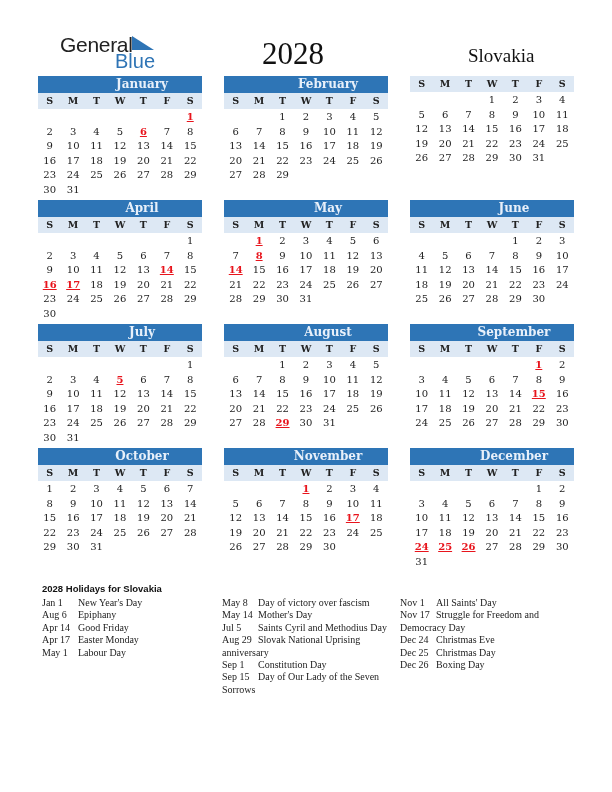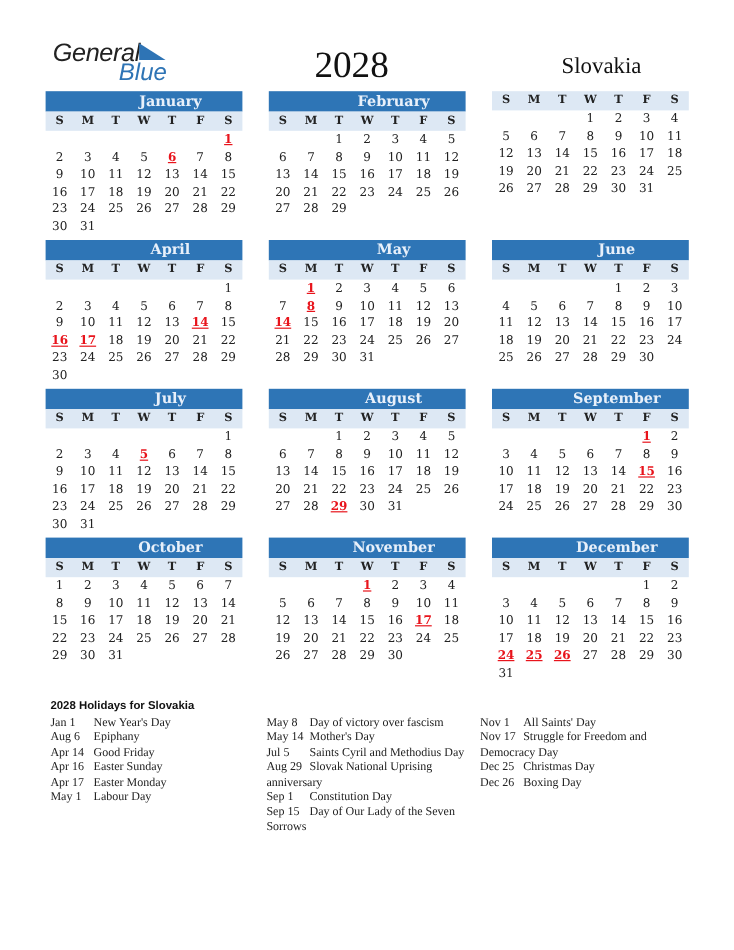--- a/index.html
+++ b/index.html
@@ -1,17 +1,17 @@
 <!DOCTYPE html>
 <html><head>
 <meta charset="utf-8">
 <style>
   html, body { margin:0; padding:0; background:#ffffff; }
   body { width:612px; height:792px; position:relative; overflow:hidden; font-family:"DejaVu Serif", serif; color:#222; }
-  .logo { position:absolute; left:44px; top:33px; width:100px; height:38px;font-style:italic; }
+  .logo { position:absolute; left:60px; top:33px; width:100px; height:38px; }
   .logo .general { position:absolute; left:0; top:0; font-family:"Liberation Sans", sans-serif; font-size:21px; color:#222; letter-spacing:-0.3px; }
   .logo .blue { position:absolute; left:55px; top:17px; font-family:"Liberation Sans", sans-serif; font-size:20px; color:#2e74b5; }
   .logo .tri { position:absolute; left:72px; top:3px; width:0; height:0; border-left:22px solid #2e74b5; border-top:14px solid transparent; }
   .year { position:absolute; left:262px; top:36px; font-family:"Liberation Serif", serif; font-size:31px; color:#111; }
   .country { position:absolute; left:468px; top:45px; font-family:"Liberation Serif", serif; font-size:19px; color:#111; }
   .month { position:absolute; width:164px; }
   .mhead { height:17px; background:#2e75b6; color:#e8f0fa; font-family:"DejaVu Serif", serif; font-weight:bold; font-size:12px; text-align:center; line-height:17px;padding-left:44px; }
   .wk { display:flex; height:16px; background:#dde8f4; }
   .wk span { flex:1; text-align:center; font-size:9.5px; font-weight:bold; line-height:16px; color:#222; }
   .grid { display:flex; flex-wrap:wrap; }
@@ -612,31 +612,31 @@
       </div>
     </div>
   </div>
 
 <div class="htitle">2028 Holidays for Slovakia</div>
 <div id="hcols">
     <div class="hcol" style="left: 42px; width: 170px;">
       <div class="hrow wrap"><span class="d">Jan 1</span><span>New Year's Day</span></div>
       <div class="hrow wrap"><span class="d">Aug 6</span><span>Epiphany</span></div>
       <div class="hrow wrap"><span class="d">Apr 14</span><span>Good Friday</span></div>
-      <div class="hrow wrap"><span class="d">Apr 16</span><span>Easter Sunday</span></div>
       <div class="hrow wrap"><span class="d">Apr 17</span><span>Easter Monday</span></div>
       <div class="hrow wrap"><span class="d">May 1</span><span>Labour Day</span></div>
     </div>
     <div class="hcol" style="left: 222px; width: 170px;">
       <div class="hrow wrap"><span class="d">May 8</span><span>Day of victory over fascism</span></div>
       <div class="hrow wrap"><span class="d">May 14</span><span>Mother's Day</span></div>
       <div class="hrow wrap"><span class="d">Jul 5</span><span>Saints Cyril and Methodius Day</span></div>
       <div class="hrow wrap"><span class="d">Aug 29</span><span>Slovak National Uprising anniversary</span></div>
       <div class="hrow wrap"><span class="d">Sep 1</span><span>Constitution Day</span></div>
       <div class="hrow wrap"><span class="d">Sep 15</span><span>Day of Our Lady of the Seven Sorrows</span></div>
     </div>
     <div class="hcol" style="left: 400px; width: 180px;">
       <div class="hrow wrap"><span class="d">Nov 1</span><span>All Saints' Day</span></div>
       <div class="hrow wrap"><span class="d">Nov 17</span><span>Struggle for Freedom and Democracy Day</span></div>
+      <div class="hrow wrap"><span class="d">Dec 24</span><span>Christmas Eve</span></div>
       <div class="hrow wrap"><span class="d">Dec 25</span><span>Christmas Day</span></div>
       <div class="hrow wrap"><span class="d">Dec 26</span><span>Boxing Day</span></div>
     </div>
   </div>
 
 </body></html>

